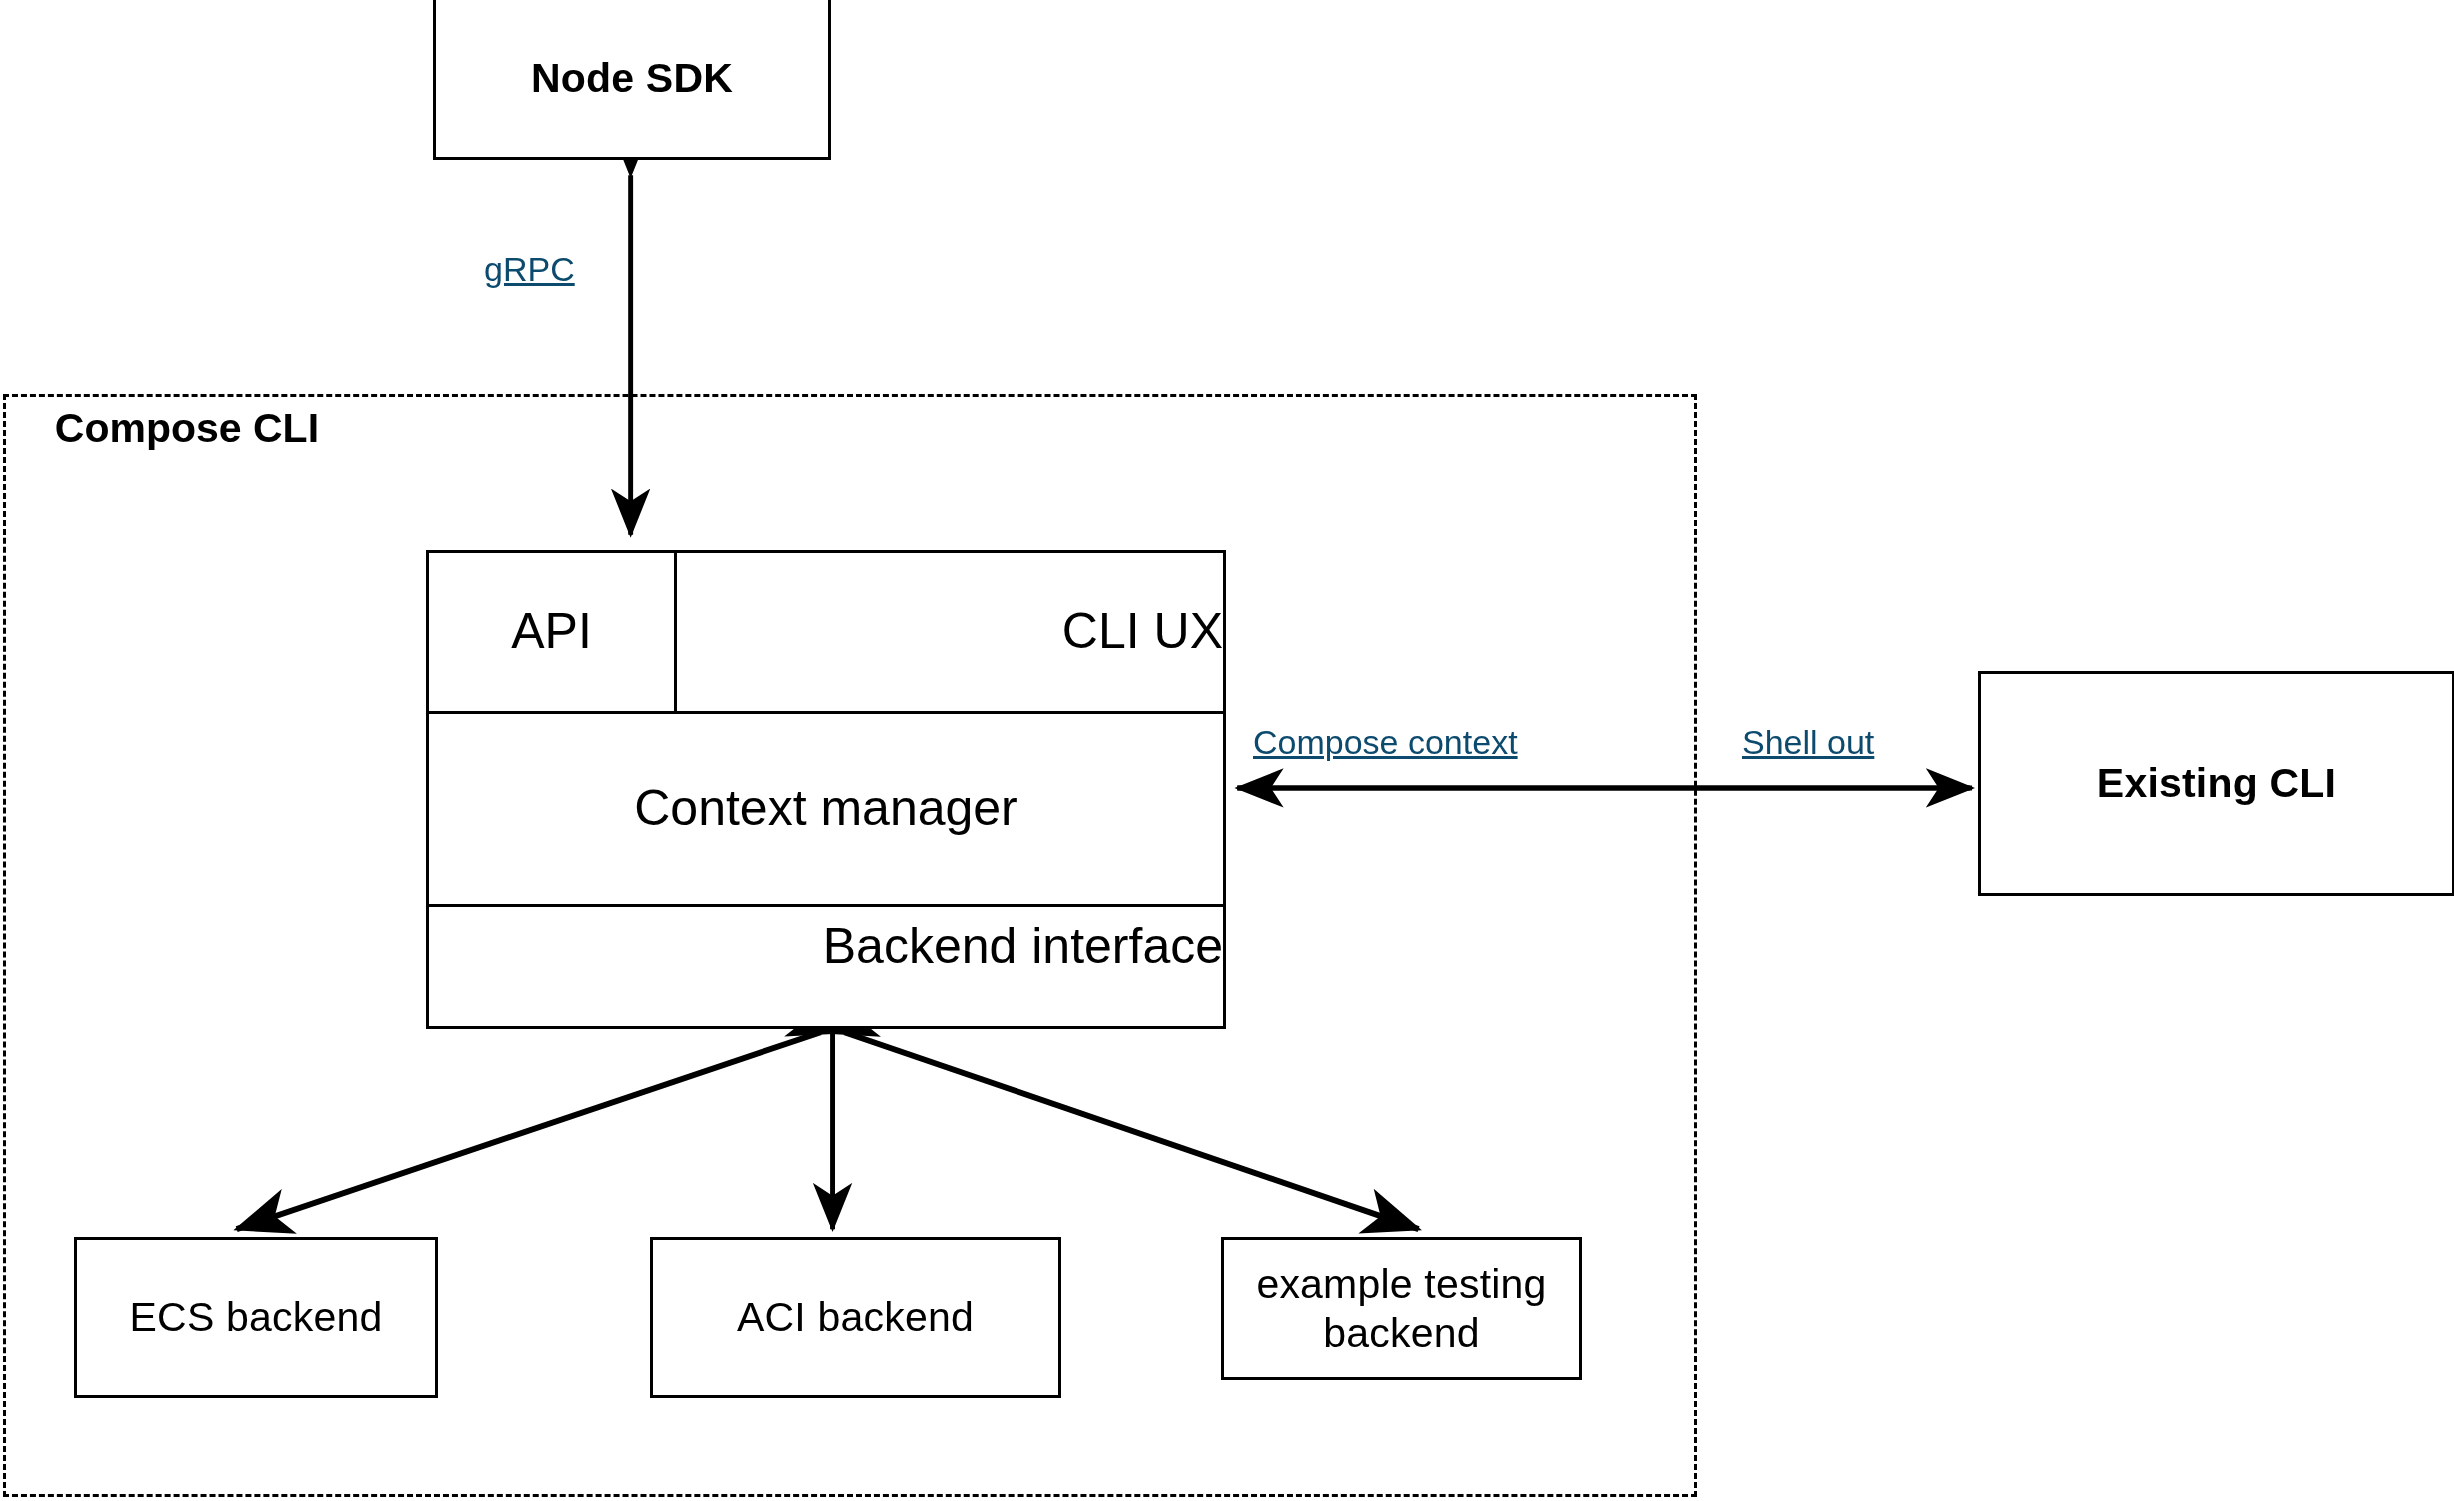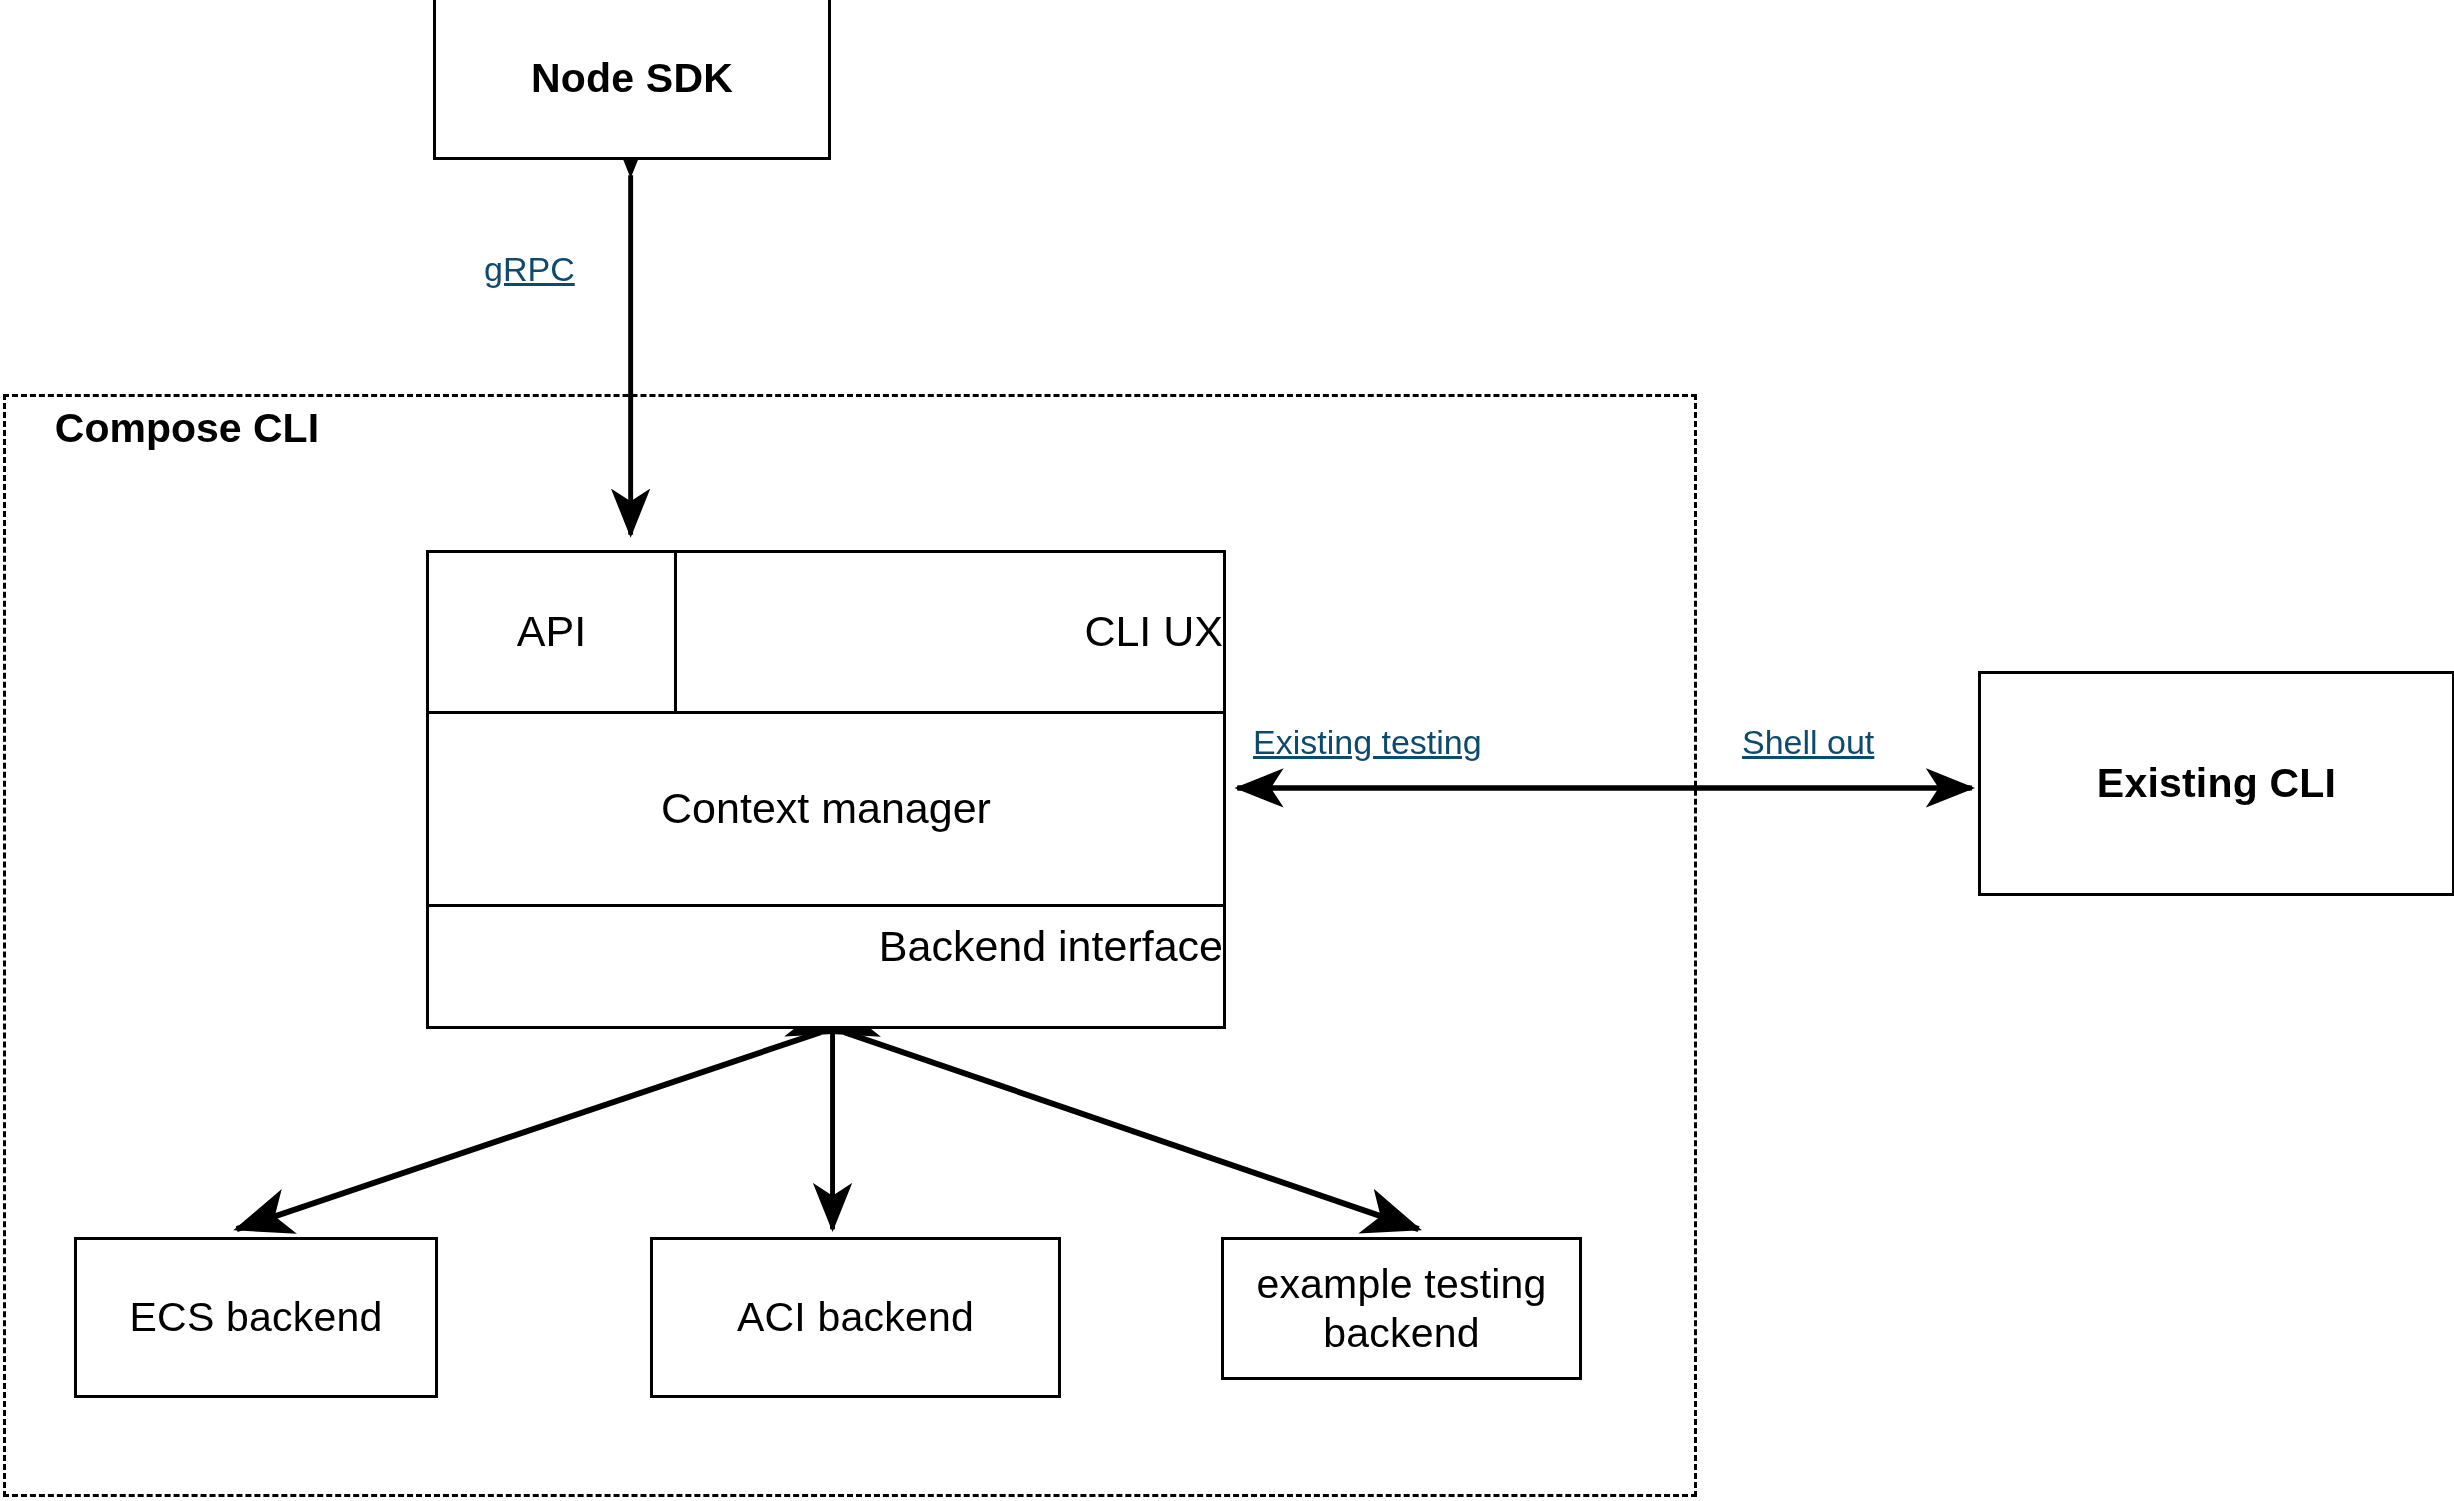--- a/index.html
+++ b/index.html
@@ -122,21 +122,21 @@
     position: absolute;
     left: 0;
     top: 317px;
     width: 100%;
     height: 154px;
     display: flex;
     align-items: center;
     justify-content: flex-end;
   }
   .core-label {
-    font-size: 43px;
+    font-size: 50px;
     line-height: 1.15;
     font-weight: 400;
   }
   
   #existing-cli {
     left: 1978px;
     top: 671px;
     width: 477px;
     height: 225px;
   }
@@ -216,21 +216,21 @@
       </div>
     </div>
     <div id="core-row-context">
       <span class="core-label">Context manager</span>
     </div>
     <div id="core-row-backend">
       <span class="core-label">Backend interface</span>
     </div>
   </div>
 
-  <div class="edge-label" id="label-existing-context">Existing testing</div>
+  <div class="edge-label" id="label-existing-context">Compose context</div>
   <div class="edge-label" id="label-shell-out">Shell out</div>
 
   <div class="node bold" id="existing-cli">
     <span class="node-label">Existing CLI</span>
   </div>
 
   <div class="node" id="ecs-backend">
     <span class="node-label">ECS backend</span>
   </div>
 

